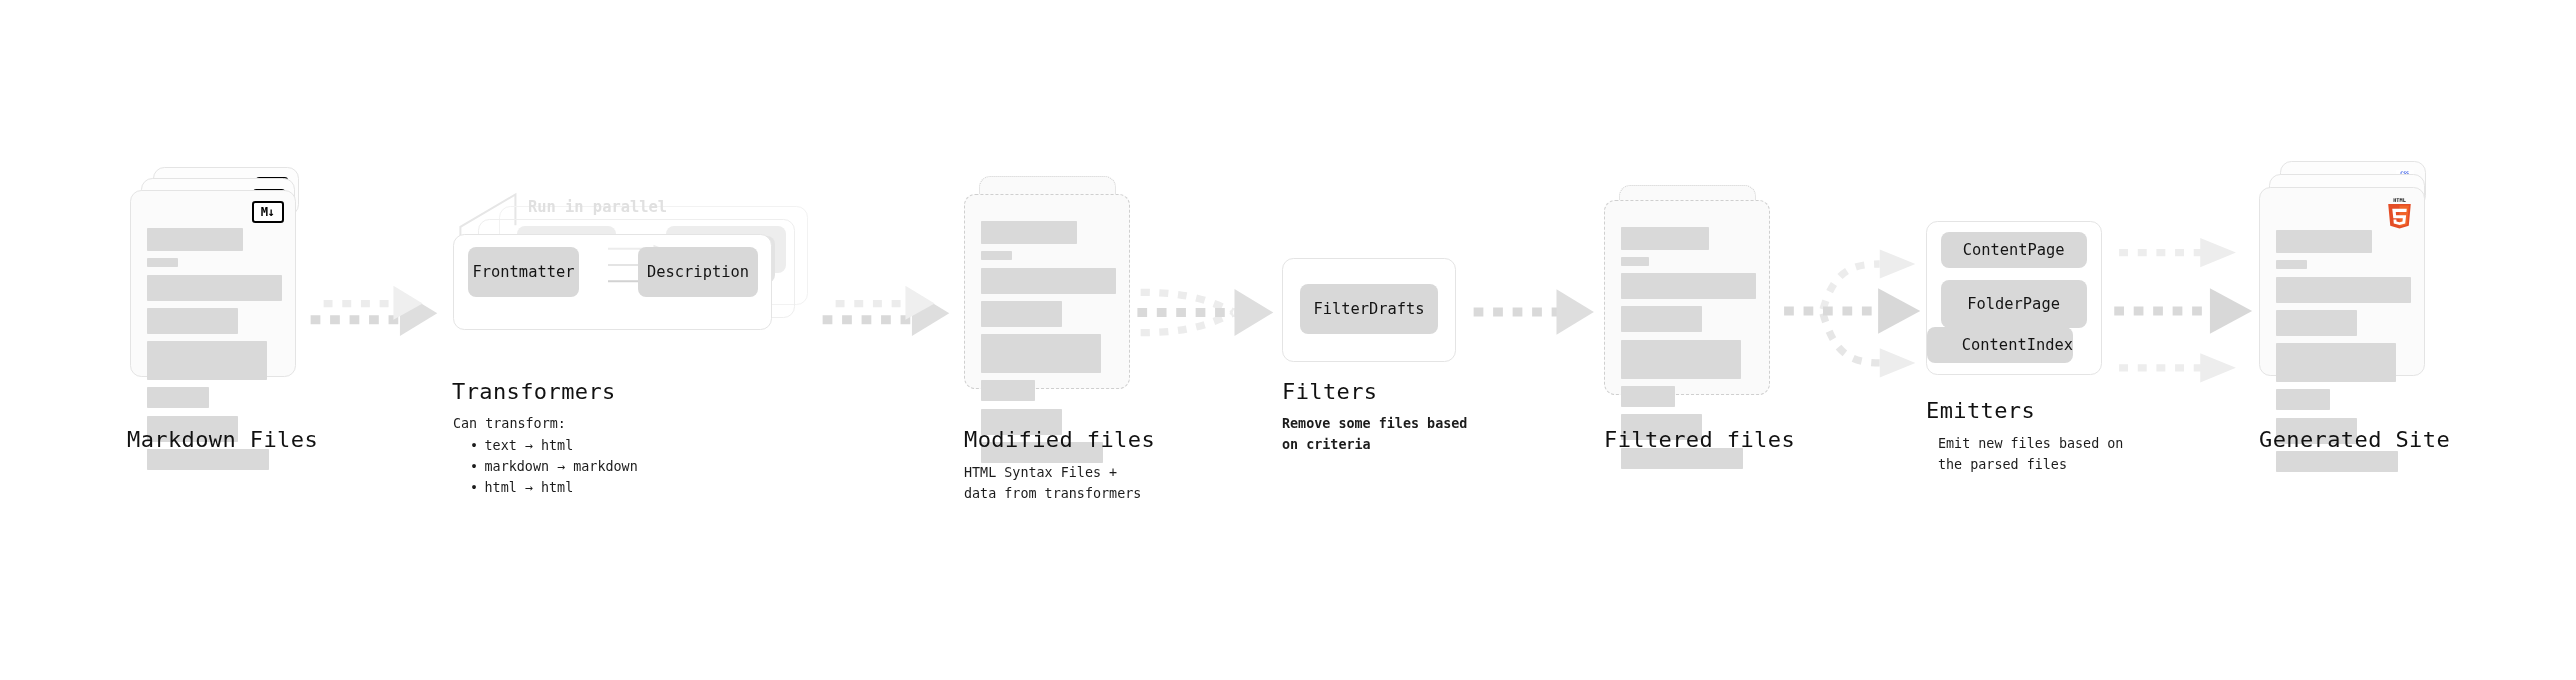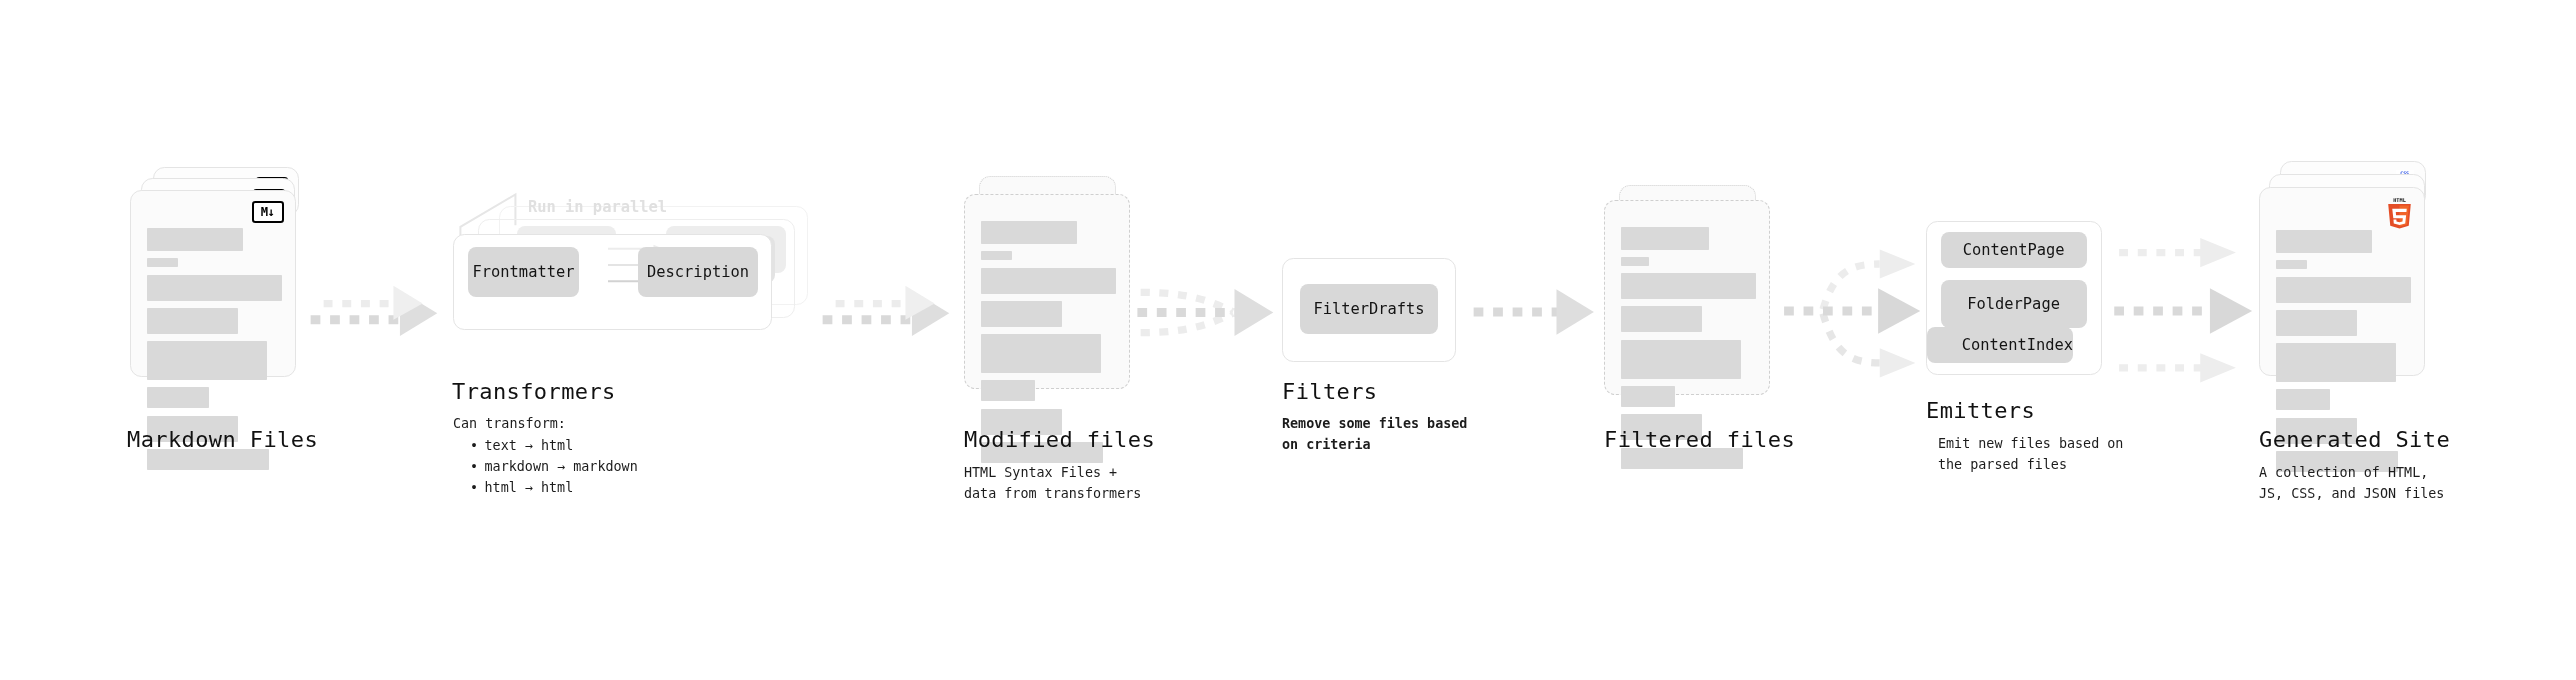--- a/index.html
+++ b/index.html
@@ -380,17 +380,15 @@
         <div class="bar" style="width:135px; height:26px;"></div>
         <div class="bar" style="width:81px; height:26px;"></div>
         <div class="bar" style="width:120px; height:39px;"></div>
         <div class="bar" style="width:54px; height:21px;"></div>
         <div class="bar" style="width:81px; height:26px;"></div>
         <div class="bar" style="width:122px; height:21px;"></div>
       </div>
     </div>
   </div>
   <div class="title" style="left:2259px; top:427px;">Generated Site</div>
-  <div class="caption" style="left:2259px; top:463px;">A collection of HTML,
-JS, CSS, and JSON files</div>
 
 </div>
 
 
 </body></html>

